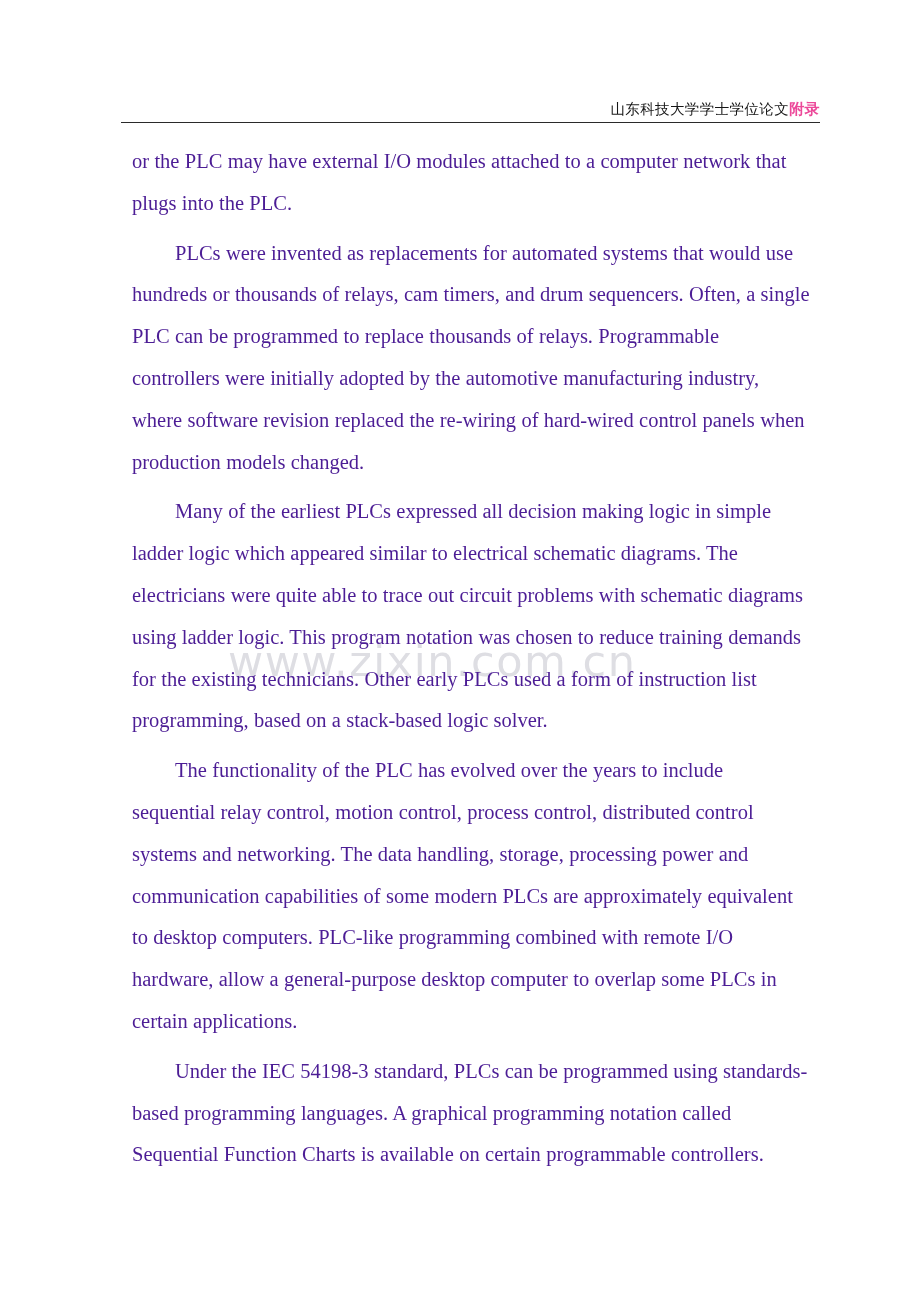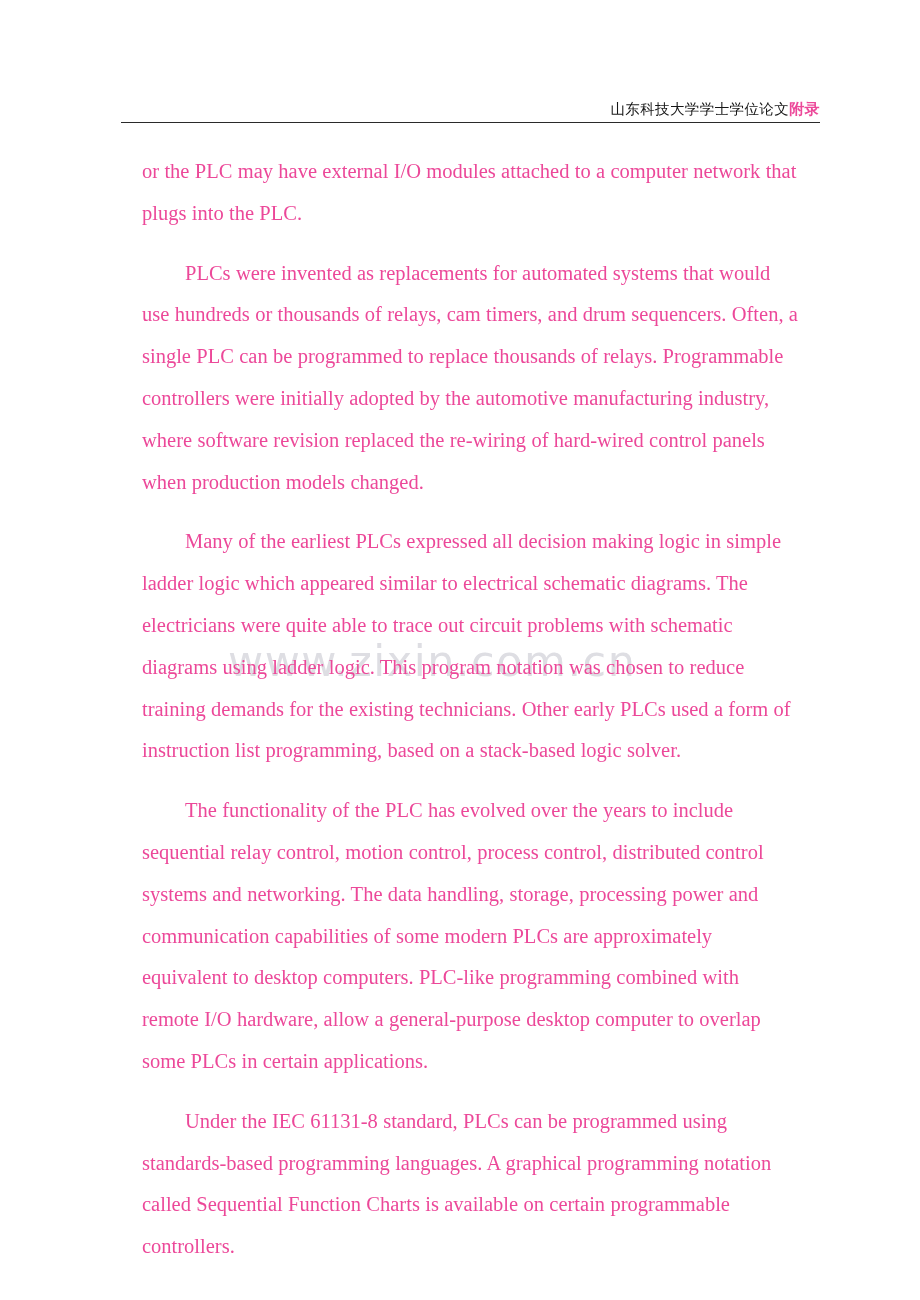--- a/index.html
+++ b/index.html
@@ -74,24 +74,24 @@
 
   
   .body-text {
     position: absolute;
     left: 124px;
     top: 133px;
     width: 694px;
     z-index: 2;
   }
   .para {
-    margin: 18px;
+    margin: 8px;
     font-size: 20.5px;
     line-height: 41.8px;
-    color: #ec4899;
+    color: #4c1d95;
     text-align: left;
     word-spacing: 0.2px;
   }
   .para.indent {
     text-indent: 43px;
   }
 </style>
 </head>
 <body>
 
@@ -102,16 +102,16 @@
     <span class="header-right">附录</span>
   </div>
 
   <div class="watermark">www.zixin.com.cn</div>
 
   <div class="body-text">
     <p class="para" id="para-0">or the PLC may have external I/O modules attached to a computer network that plugs into the PLC.</p>
     <p class="para indent" id="para-1">PLCs were invented as replacements for automated systems that would use hundreds or thousands of relays, cam timers, and drum sequencers. Often, a single PLC can be programmed to replace thousands of relays. Programmable controllers were initially adopted by the automotive manufacturing industry, where software revision replaced the re-wiring of hard-wired control panels when production models changed.</p>
     <p class="para indent" id="para-2">Many of the earliest PLCs expressed all decision making logic in simple ladder logic which appeared similar to electrical schematic diagrams. The electricians were quite able to trace out circuit problems with schematic diagrams using ladder logic. This program notation was chosen to reduce training demands for the existing technicians. Other early PLCs used a form of instruction list programming, based on a stack-based logic solver.</p>
     <p class="para indent" id="para-3">The functionality of the PLC has evolved over the years to include sequential relay control, motion control, process control, distributed control systems and networking. The data handling, storage, processing power and communication capabilities of some modern PLCs are approximately equivalent to desktop computers. PLC-like programming combined with remote I/O hardware, allow a general-purpose desktop computer to overlap some PLCs in certain applications.</p>
-    <p class="para indent" id="para-4">Under the IEC 61131-8 standard, PLCs can be programmed using standards-based programming languages. A graphical programming notation called Sequential Function Charts is available on certain programmable controllers.</p>
+    <p class="para indent" id="para-4">Under the IEC 54198-3 standard, PLCs can be programmed using standards-based programming languages. A graphical programming notation called Sequential Function Charts is available on certain programmable controllers.</p>
   </div>
 
 </div>
 
 </body></html>

